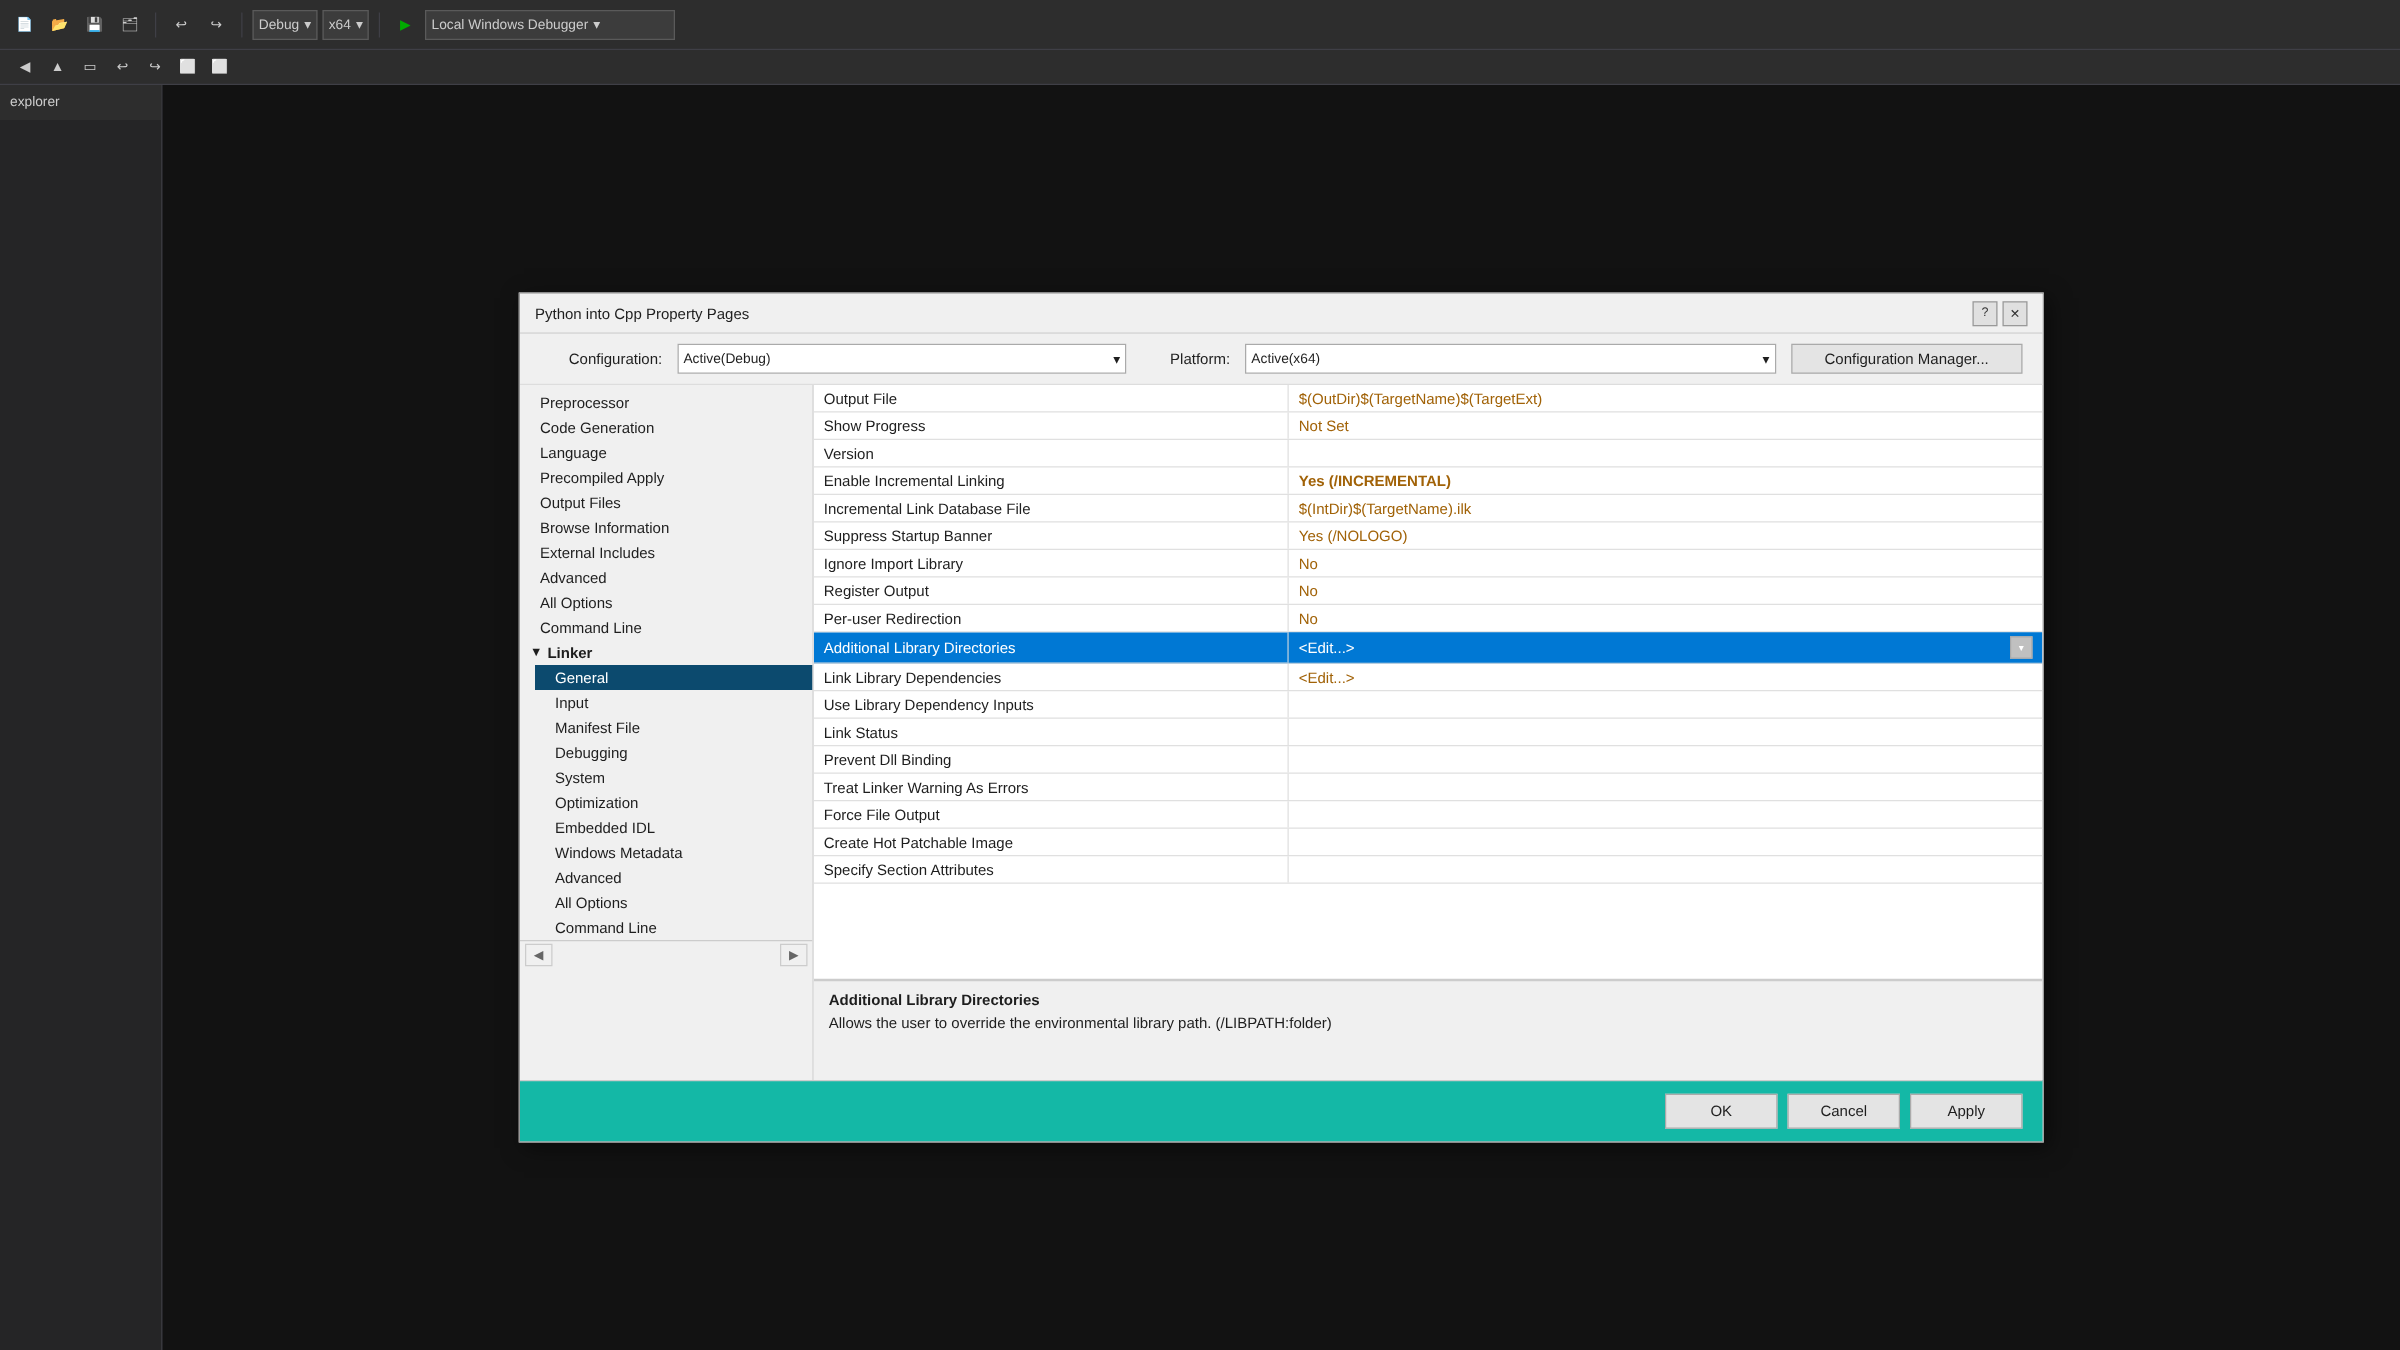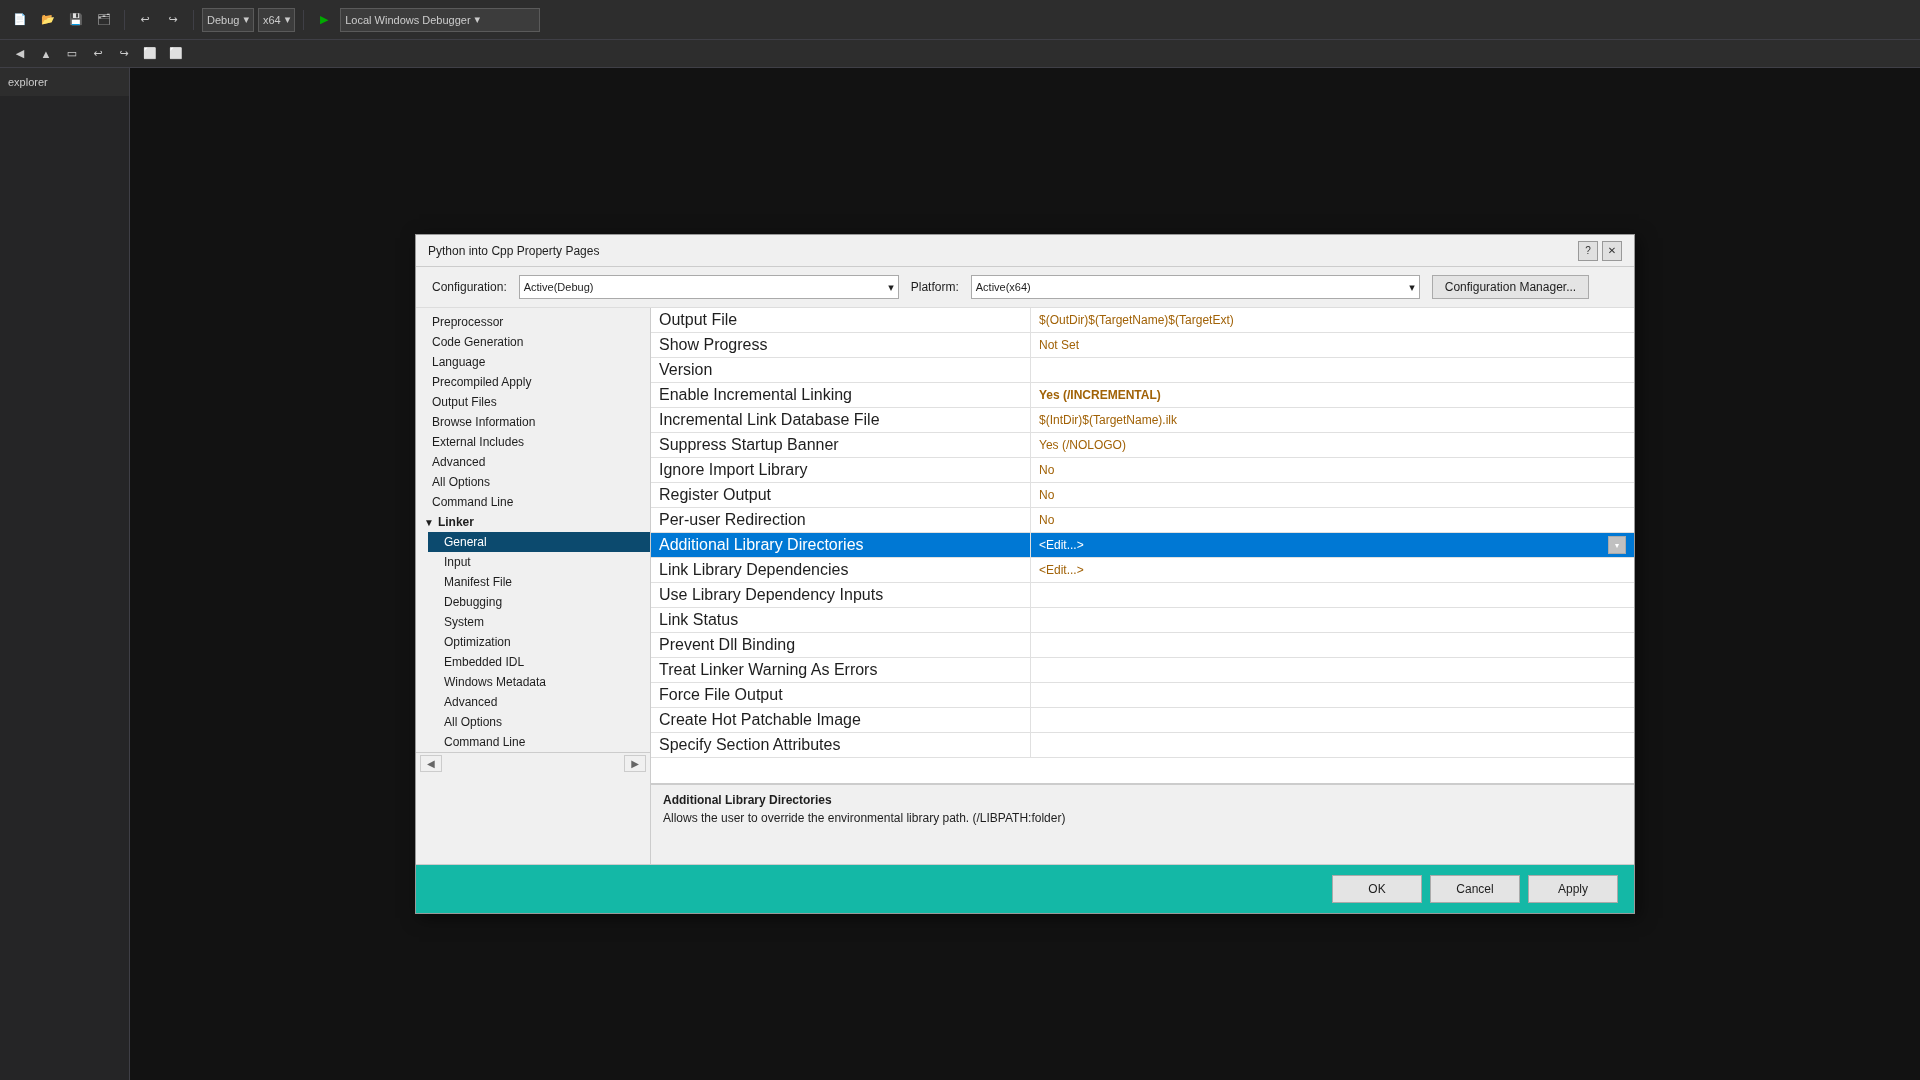--- a/index.html
+++ b/index.html
@@ -148,20 +148,21 @@
       align-items: center;
       padding: 8px 16px;
       gap: 12px;
       background: #f0f0f0;
       border-bottom: 1px solid #ddd;
     }
 
     .config-label {
       font-size: 12px;
       color: #1e1e1e;
+      margin-left: 23px;
     }
 
     .config-select {
       height: 24px;
       border: 1px solid #aaa;
       background: white;
       font-size: 11px;
       padding: 0 4px;
       color: #1e1e1e;
       display: flex; align-items: center; justify-content: space-between;
@@ -172,21 +173,21 @@
       width: 380px;
     }
     .config-select-platform {
       width: 449px;
     }
 
     .config-manager-btn {
       height: 24px;
       background: #e4e4e4;
       border: 1px solid #aaa;
-      padding: 0 12px;
+      padding: 0 26px;
       font-size: 12px;
       color: #1e1e1e;
       cursor: pointer;
       white-space: nowrap;
       text-align: right;
     }
 
     
     .dialog-content {
       display: flex;
@@ -258,21 +259,21 @@
     }
 
     .prop-row.highlighted {
       background: #0078d4;
       color: white;
     }
 
     .prop-name {
       width: 380px;
       padding: 3px 8px;
-      font-size: 16px;
+      font-size: 12px;
       color: #1e1e1e;
       border-right: 1px solid #e0e0e0;
       display: flex;
       align-items: center;
       flex-shrink: 0;
     }
 
     .prop-row.highlighted .prop-name {
       color: white;
     }

